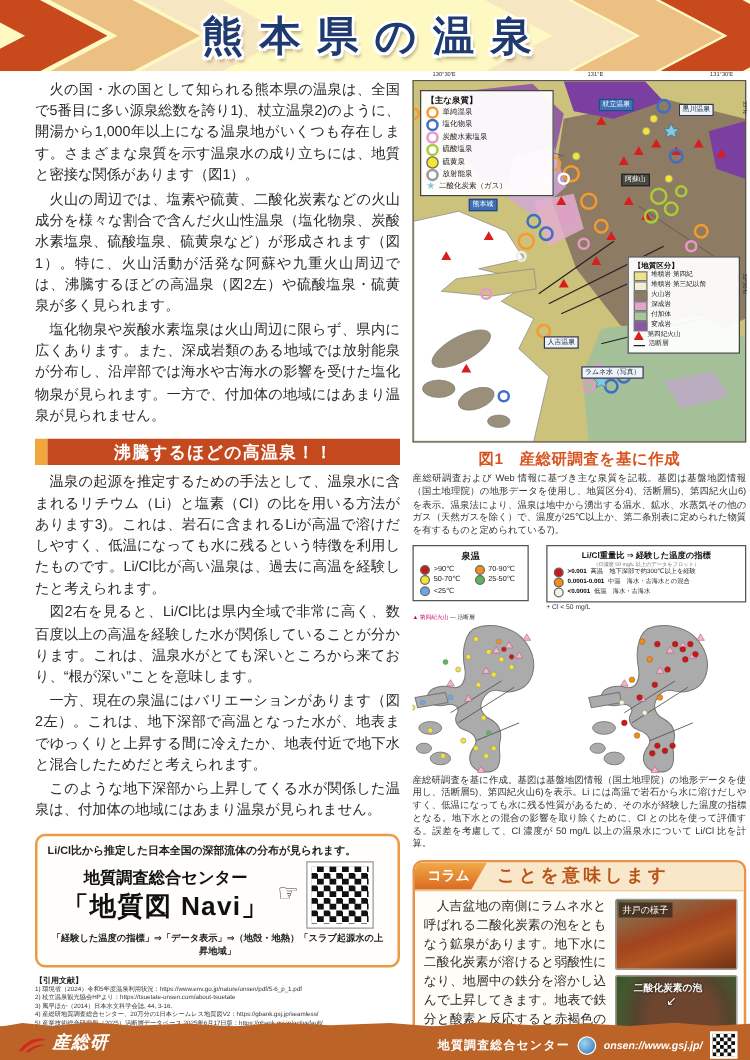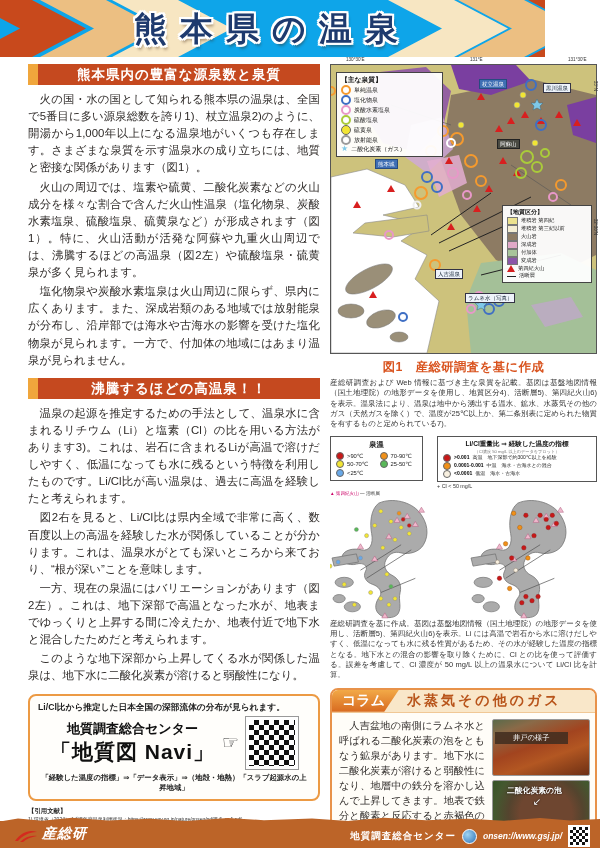--- a/index.html
+++ b/index.html
@@ -1,20 +1,20 @@
 <!DOCTYPE html>
 <html><head>
 <meta charset="utf-8">
 <style>
   html,body{margin:0;padding:0;background:#e9e9e9;}
   .page{position:relative;width:600px;height:848px;background:#fff;overflow:hidden;
         font-family:"Liberation Sans","DejaVu Sans",sans-serif;margin:0 auto;}
 
   
-  .header{position:absolute;top:0;left:0;width:545px;height:57px;background:#0ea5e9;overflow:hidden;}
+  .header{position:absolute;top:0;left:0;width:600px;height:57px;background:#fef9c3;overflow:hidden;}
   .chv{position:absolute;top:0;bottom:0;width:120px;
        clip-path:polygon(0 0,55% 0,100% 50%,55% 100%,0 100%,45% 50%);}
   .chv.c1{left:-34px;background:#c8491c;}
   .chv.c2{left:40px;background:#ecbf82;}
   .chv.c3{left:112px;background:#f7e6c2;}
   .chv.c4{left:388px;background:#f7e6c2;}
   .chv.c5{left:458px;background:#ecbf82;}
   .chv.c6{left:528px;background:#c8491c;}
   .page-title{position:absolute;top:7px;left:0;width:100%;text-align:center;
     font-size:33px;font-weight:bold;color:#1e3a6e;letter-spacing:13px;margin:0;
@@ -83,32 +83,32 @@
   .licl .li .txt{font-size:5px;}
   .licl .li b{font-size:5px;}
   .clnote{font-size:5.4px;color:#333;margin-top:1px;}
   .f2note{font-size:4.6px;color:#333;line-height:1.5;margin-top:2px;}
 
   .fig2-maps{display:flex;justify-content:space-between;margin-top:1px;}
 
   
   .column-box{margin-top:7px;border:2px solid #e8924a;border-radius:8px;background:#fffdf8;overflow:hidden;}
   .col-head{display:flex;align-items:stretch;background:#f9e7c9;height:22px;border-bottom:1px solid #f0c896;}
-  .col-label{background:linear-gradient(#f2a947,#d86a20);color:#fff;font-weight:bold;font-size:14px;
+  .col-label{background:linear-gradient(#f2a947,#d86a20);color:#fff;font-weight:bold;font-size:11px;
              display:flex;align-items:center;padding:0 14px 0 10px;
              clip-path:polygon(0 0,100% 0,78% 100%,0 100%);}
   .col-title{color:#b8541a;font-weight:bold;font-size:14px;display:flex;align-items:center;
              padding-left:8px;letter-spacing:3px;}
   .col-body{display:flex;gap:7px;padding:6px 7px 5px 7px;}
   .col-text{flex:1;font-size:10.2px;line-height:1.47;text-align:justify;color:#2e2a28;margin:0;}
   .col-photos{width:96px;flex:0 0 auto;}
   .photo{position:relative;width:96px;height:55px;border:1px solid #999;border-radius:2px;overflow:hidden;}
   .photo1{background:linear-gradient(160deg,#5a6a4a 0%,#8a6a48 18%,#a2441f 45%,#b35722 65%,#6e3014 100%);}
   .photo2{background:radial-gradient(circle at 55% 60%,#6e4630 0 42%,#54442e 60%,#44582f 82%,#365426 100%);margin-top:4px;}
-  .p-chip{position:absolute;top:12px;left:2px;background:rgba(66,46,32,.88);color:#fff;font-size:7.3px;padding:1px 18px;}
+  .p-chip{position:absolute;top:2px;left:2px;background:rgba(66,46,32,.88);color:#fff;font-size:7.3px;padding:1px 3px;}
   .p-lab2{position:absolute;top:4px;left:14px;color:#fff;font-size:7.8px;font-weight:bold;text-shadow:0 0 2px #000;}
   .p-arrow{position:absolute;top:15px;left:40px;color:#fff;font-size:10px;text-shadow:0 0 2px #000;}
 
   
   .footer{position:absolute;left:0;bottom:0;width:600px;height:27px;background:#bc6428;}
   .footer:before{content:"";position:absolute;top:-5px;left:0;width:100%;height:6px;background:#bc6428;
     clip-path:polygon(0 90%,3% 40%,7% 80%,12% 30%,18% 75%,25% 45%,31% 85%,38% 35%,44% 70%,52% 40%,58% 85%,64% 30%,71% 70%,78% 45%,84% 80%,90% 35%,95% 75%,100% 50%,100% 100%,0 100%);}
   .f-left{position:absolute;left:14px;top:4px;display:flex;align-items:flex-end;gap:4px;}
   .f-logo{font-size:14px;font-weight:bold;font-style:italic;color:#fff;letter-spacing:1px;}
   .f-right{position:absolute;right:10px;top:4px;display:flex;align-items:center;gap:6px;}
@@ -127,36 +127,32 @@
     <div class="chv c2"></div>
     <div class="chv c3"></div>
     <div class="chv c4"></div>
     <div class="chv c5"></div>
     <div class="chv c6"></div>
     <h1 class="page-title">熊本県の温泉</h1>
   </div>
 
   <div class="left-col">
 
-    <div class="sec-head">
-      <div class="tab"></div>
-      <div class="bar">熊本県内の豊富な源泉数と泉質</div>
-    </div>
     <p class="body">　火の国・水の国として知られる熊本県の温泉は、全国で5番目に多い源泉総数を誇り1)、杖立温泉2)のように、開湯から1,000年以上になる温泉地がいくつも存在します。さまざまな泉質を示す温泉水の成り立ちには、地質と密接な関係があります（図1）。</p>
     <p class="body">　火山の周辺では、塩素や硫黄、二酸化炭素などの火山成分を様々な割合で含んだ火山性温泉（塩化物泉、炭酸水素塩泉、硫酸塩泉、硫黄泉など）が形成されます（図1）。特に、火山活動が活発な阿蘇や九重火山周辺では、沸騰するほどの高温泉（図2左）や硫酸塩泉・硫黄泉が多く見られます。</p>
     <p class="body">　塩化物泉や炭酸水素塩泉は火山周辺に限らず、県内に広くあります。また、深成岩類のある地域では放射能泉が分布し、沿岸部では海水や古海水の影響を受けた塩化物泉が見られます。一方で、付加体の地域にはあまり温泉が見られません。</p>
 
     <div class="sec-head sec2">
       <div class="tab"></div>
       <div class="bar">沸騰するほどの高温泉！！</div>
     </div>
     <p class="body">　温泉の起源を推定するための手法として、温泉水に含まれるリチウム（Li）と塩素（Cl）の比を用いる方法があります3)。これは、岩石に含まれるLiが高温で溶けだしやすく、低温になっても水に残るという特徴を利用したものです。Li/Cl比が高い温泉は、過去に高温を経験したと考えられます。</p>
     <p class="body">　図2右を見ると、Li/Cl比は県内全域で非常に高く、数百度以上の高温を経験した水が関係していることが分かります。これは、温泉水がとても深いところから来ており、“根が深い”ことを意味します。</p>
     <p class="body">　一方、現在の泉温にはバリエーションがあります（図2左）。これは、地下深部で高温となった水が、地表までゆっくりと上昇する間に冷えたか、地表付近で地下水と混合したためだと考えられます。</p>
-    <p class="body">　このような地下深部から上昇してくる水が関係した温泉は、地下水に二酸化炭素が溶けると弱酸性になり。</p>
+    <p class="body">　このような地下深部から上昇してくる水が関係した温泉は、付加体の地域にはあまり温泉が見られません。</p>
 
     <div class="navi-box">
       <div class="navi-note">Li/Cl比から推定した日本全国の深部流体の分布が見られます。</div>
       <div class="navi-row">
         <div>
           <div class="navi-org">地質調査総合センター</div>
           <div class="navi-name">「地質図 Navi」</div>
         </div>
         <div class="hand">☞</div>
         <div class="qr"></div>
@@ -487,21 +483,21 @@
             <circle cx="46" cy="70" r="2" fill="#f8f0e0"></circle>
         </g>
       </svg>
     </div>
 
     <div class="fig-desc">産総研調査を基に作成。基図は基盤地図情報（国土地理院）の地形データを使用し、活断層5)、第四紀火山6)を表示。Li には高温で岩石から水に溶けだしやすく、低温になっても水に残る性質があるため、その水が経験した温度の指標となる。地下水との混合の影響を取り除くために、Cl との比を使って評価する。誤差を考慮して、Cl 濃度が 50 mg/L 以上の温泉水について Li/Cl 比を計算。</div>
 
     <div class="column-box">
       <div class="col-head">
         <div class="col-label">コラム</div>
-        <div class="col-title">水蒸気その他のガス</div>
+        <div class="col-title">ことを意味します</div>
       </div>
       <div class="col-body">
         <p class="col-text">　人吉盆地の南側にラムネ水と呼ばれる二酸化炭素の泡をともなう鉱泉があります。地下水に二酸化炭素が溶けると弱酸性になり、地層中の鉄分を溶かし込んで上昇してきます。地表で鉄分と酸素と反応すると赤褐色のさびとなるため、写真で見られるような特徴的な色になります。この二酸化炭素はマントルから上昇していると考えられており8)、県内の温泉と同じく“根が深い”のです。</p>
         <div class="col-photos">
           <div class="photo photo1">
             <span class="p-chip">井戸の様子</span>
           </div>
           <div class="photo photo2">
             <span class="p-lab2">二酸化炭素の泡</span>
             <span class="p-arrow">↙</span>

